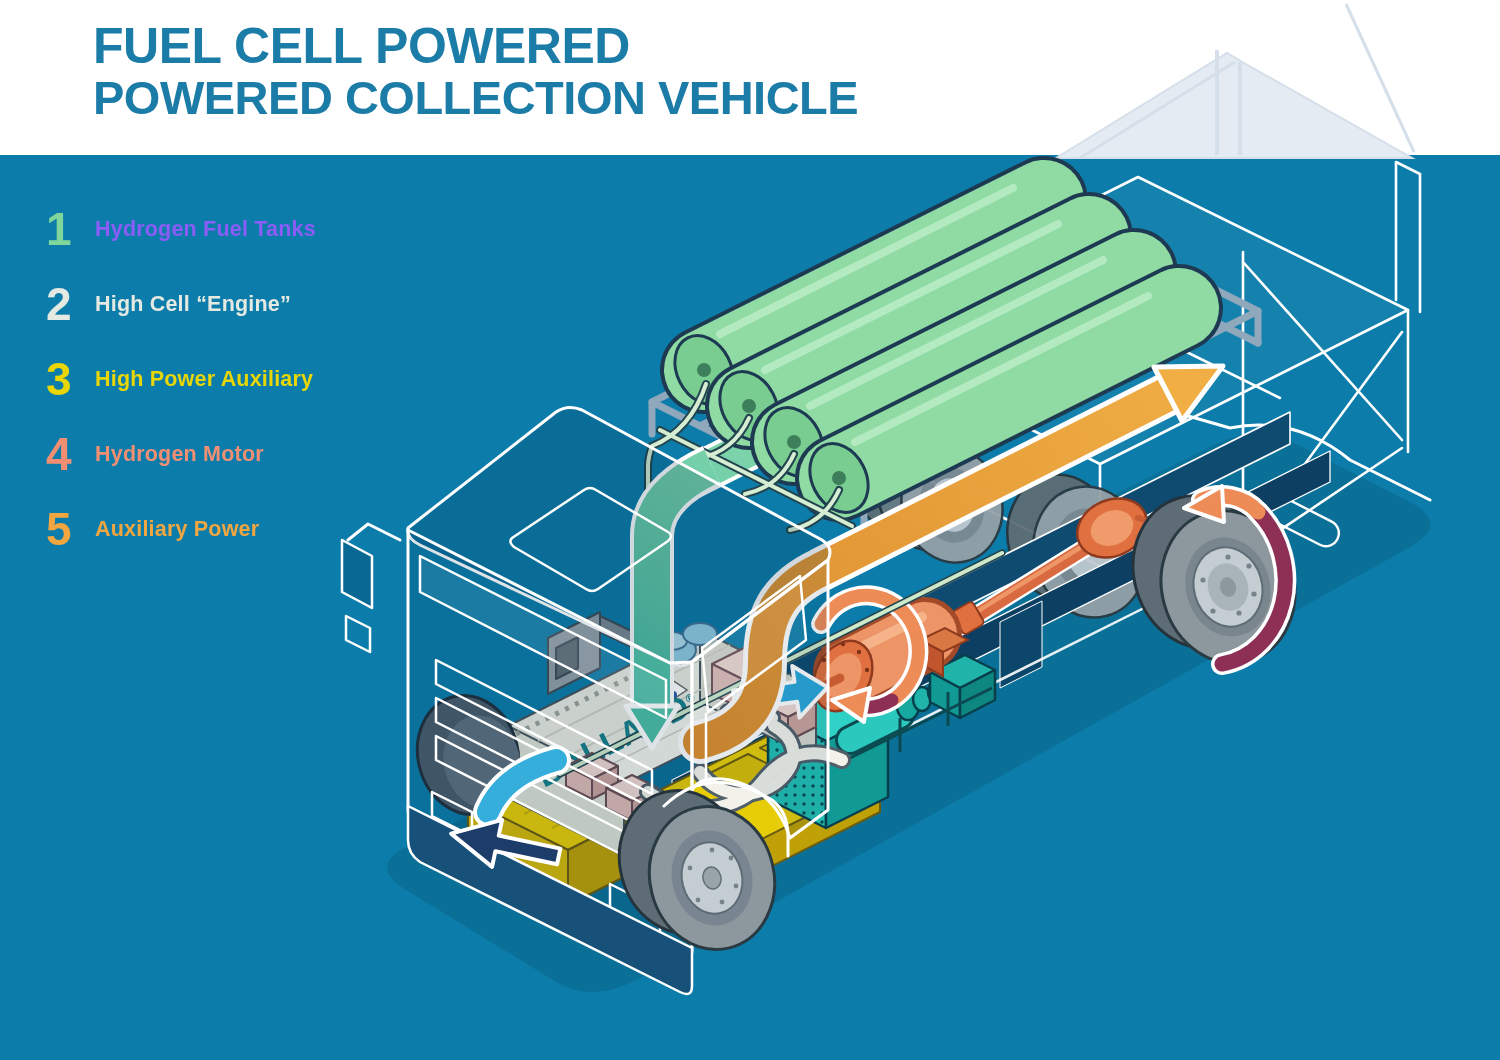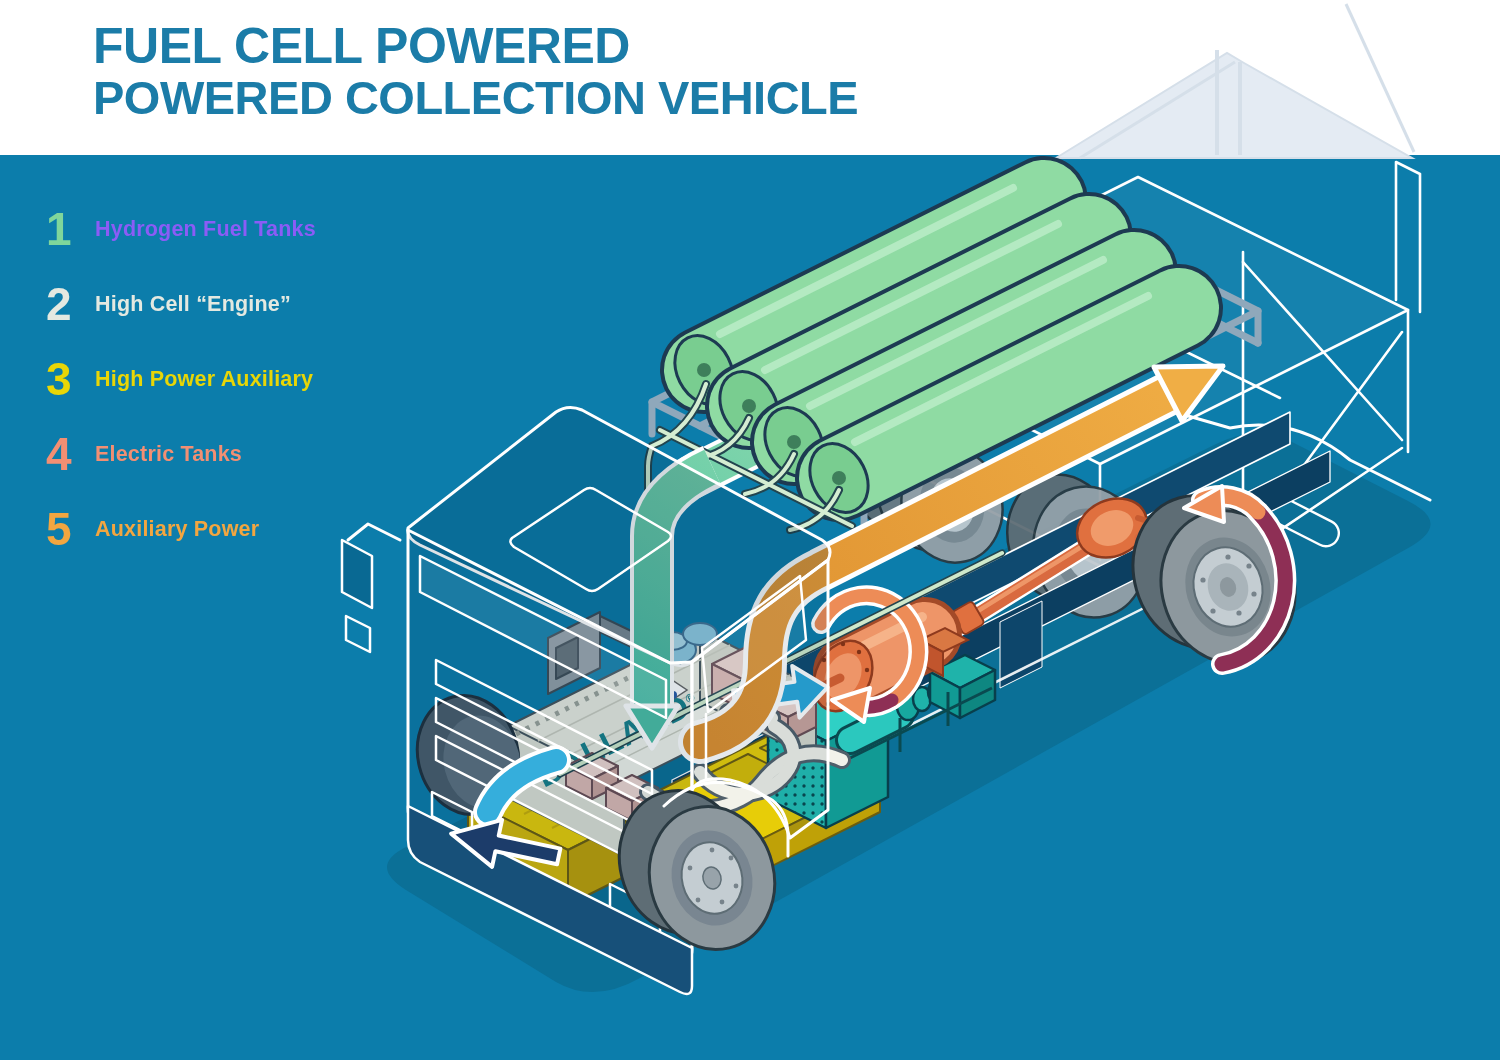--- a/index.html
+++ b/index.html
@@ -42,21 +42,21 @@
     <div class="row">
       <span class="num" style="color: rgb(228, 233, 225);">2</span>
       <span class="lab" style="color: rgb(228, 233, 225);">High Cell “Engine”</span>
     </div>
     <div class="row">
       <span class="num" style="color: rgb(232, 214, 6);">3</span>
       <span class="lab" style="color: rgb(232, 214, 6);">High Power Auxiliary</span>
     </div>
     <div class="row">
       <span class="num" style="color: rgb(242, 143, 115);">4</span>
-      <span class="lab" style="color: rgb(242, 143, 115);">Electric Tanks</span>
+      <span class="lab" style="color: rgb(242, 143, 115);">Hydrogen Motor</span>
     </div>
     <div class="row">
       <span class="num" style="color: rgb(242, 166, 64);">5</span>
       <span class="lab" style="color: rgb(242, 166, 64); text-align: right;">Auxiliary Power</span>
     </div>
   </div>
 
   <svg width="1500" height="1060" viewBox="0 0 1500 1060">
     <defs>
       <linearGradient id="gradGreen" gradientUnits="userSpaceOnUse" x1="910" y1="368" x2="652" y2="740">

